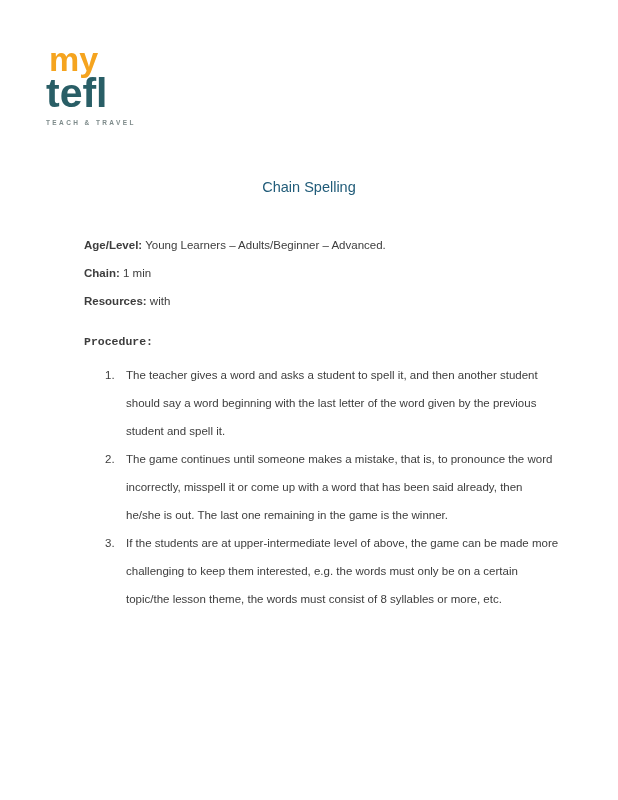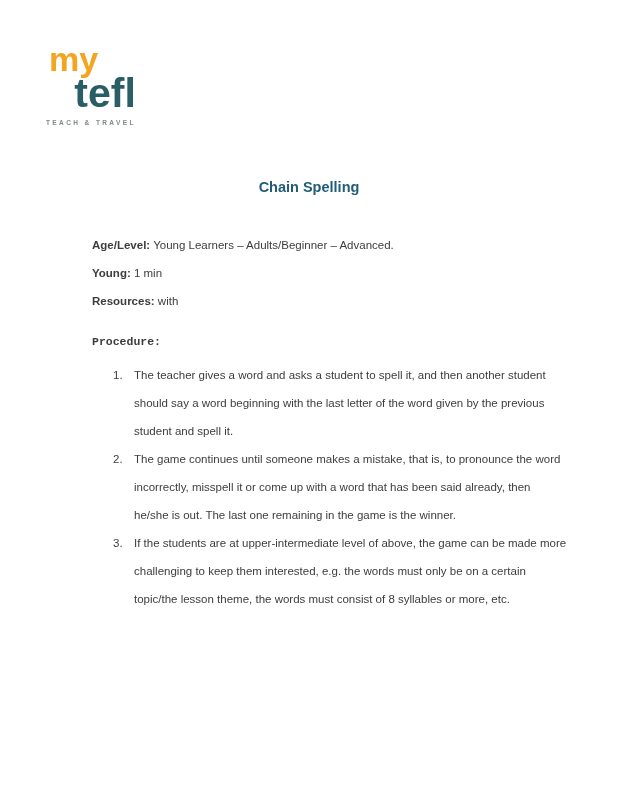--- a/index.html
+++ b/index.html
@@ -29,46 +29,45 @@
     color: #f5a41f;
     letter-spacing: 0px;
     margin-left: 3px;
   }
   .logo-tefl {
     font-size: 41px;
     font-weight: bold;
     color: #295e66;
     margin-top: -3px;
     letter-spacing: 0px;
-    text-align: right;
   }
   .logo-tagline {
     margin-top: 6px;
     font-size: 6.5px;
     font-weight: bold;
     color: #7d8a8a;
     letter-spacing: 2.4px;
   }
   
   .title {
     position: absolute;
     top: 179px;
     left: 0;
     width: 100%;
     text-align: center;
     font-size: 14.5px;
-    font-weight: bold;
+    font-weight: normal;
     color: #215c79;
     margin: 0;
   }
   
   .content {
     position: absolute;
     top: 231px;
-    left: 92px;
+    left: 84px;
     width: 475px;
     font-size: 11.5px;
     line-height: 28px;
   }
   .meta-row { margin: 0; }
   .meta-row strong, .procedure strong { color: #3d3d3d; }
   .procedure {
     margin: 13px 0 0 0;
     font-family: Liberation Mono, monospace;
   }
@@ -101,21 +100,21 @@
     <div class="logo-tefl">tefl</div>
     <div class="logo-tagline">TEACH &amp; TRAVEL</div>
   </header>
 
   <h1 class="title">Chain Spelling</h1>
 
   <div class="content">
 
     <p class="meta-row"><strong>Age/Level:</strong><span> Young Learners – Adults/Beginner – Advanced.</span></p>
 
-    <p class="meta-row"><strong>Young:</strong><span> 1 min</span></p>
+    <p class="meta-row"><strong>Chain:</strong><span> 1 min</span></p>
 
     <p class="meta-row"><strong>Resources:</strong><span> with</span></p>
 
 
     <p class="procedure"><strong>Procedure:</strong></p>
 
     <ol class="steps">
       <li class="step">
         <span class="step-number">1.</span>
         <span class="step-text">The teacher gives a word and asks a student to spell it, and then another student should say a word beginning with the last letter of the word given by the previous student and spell it.</span>

